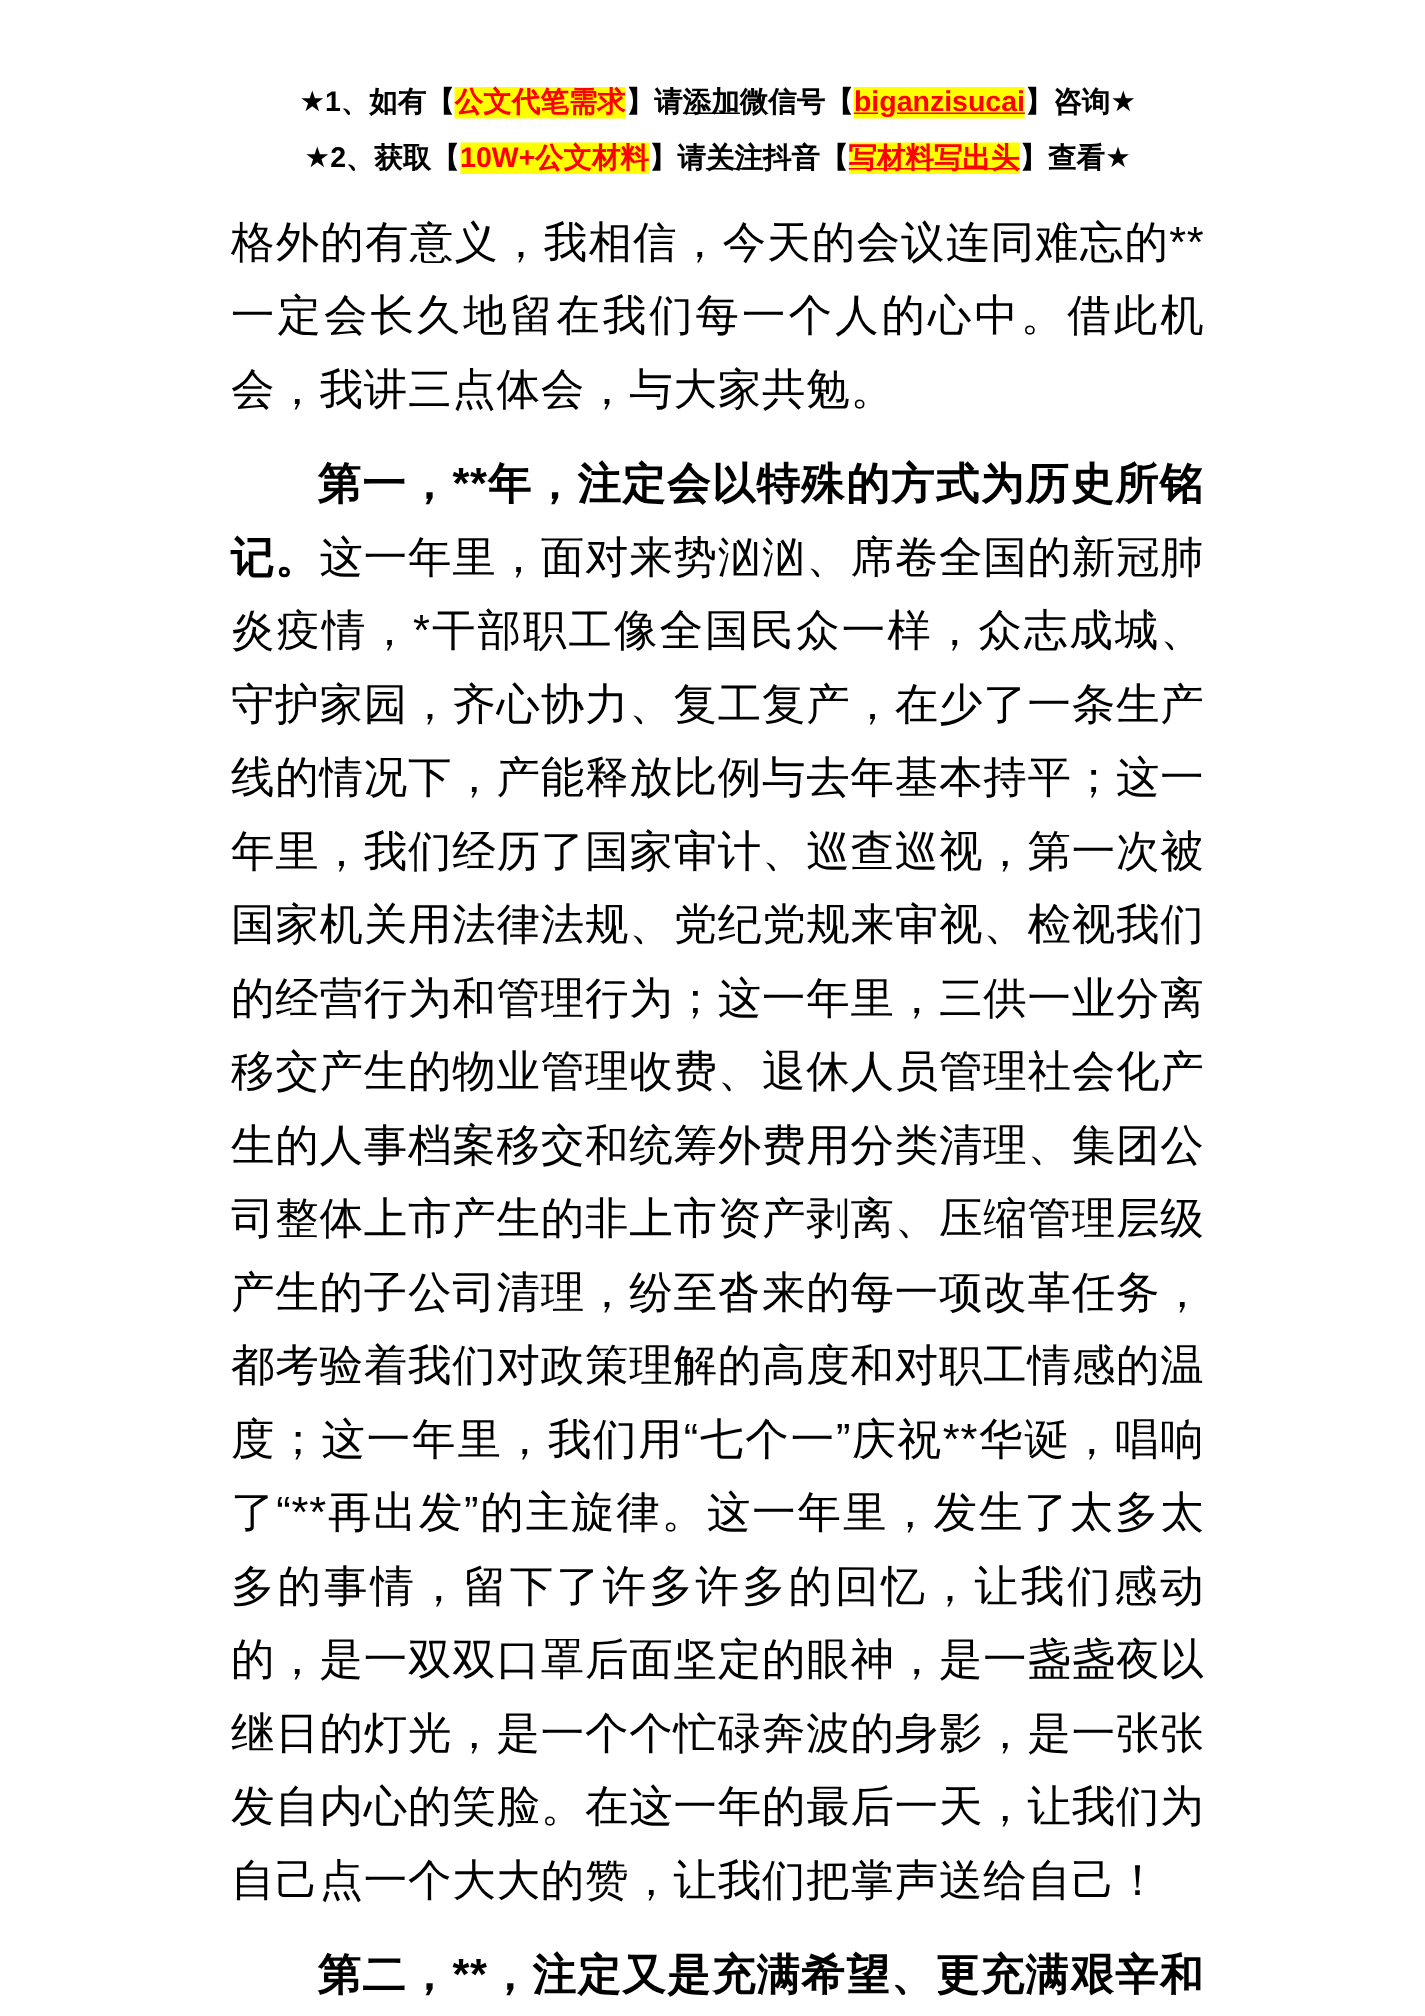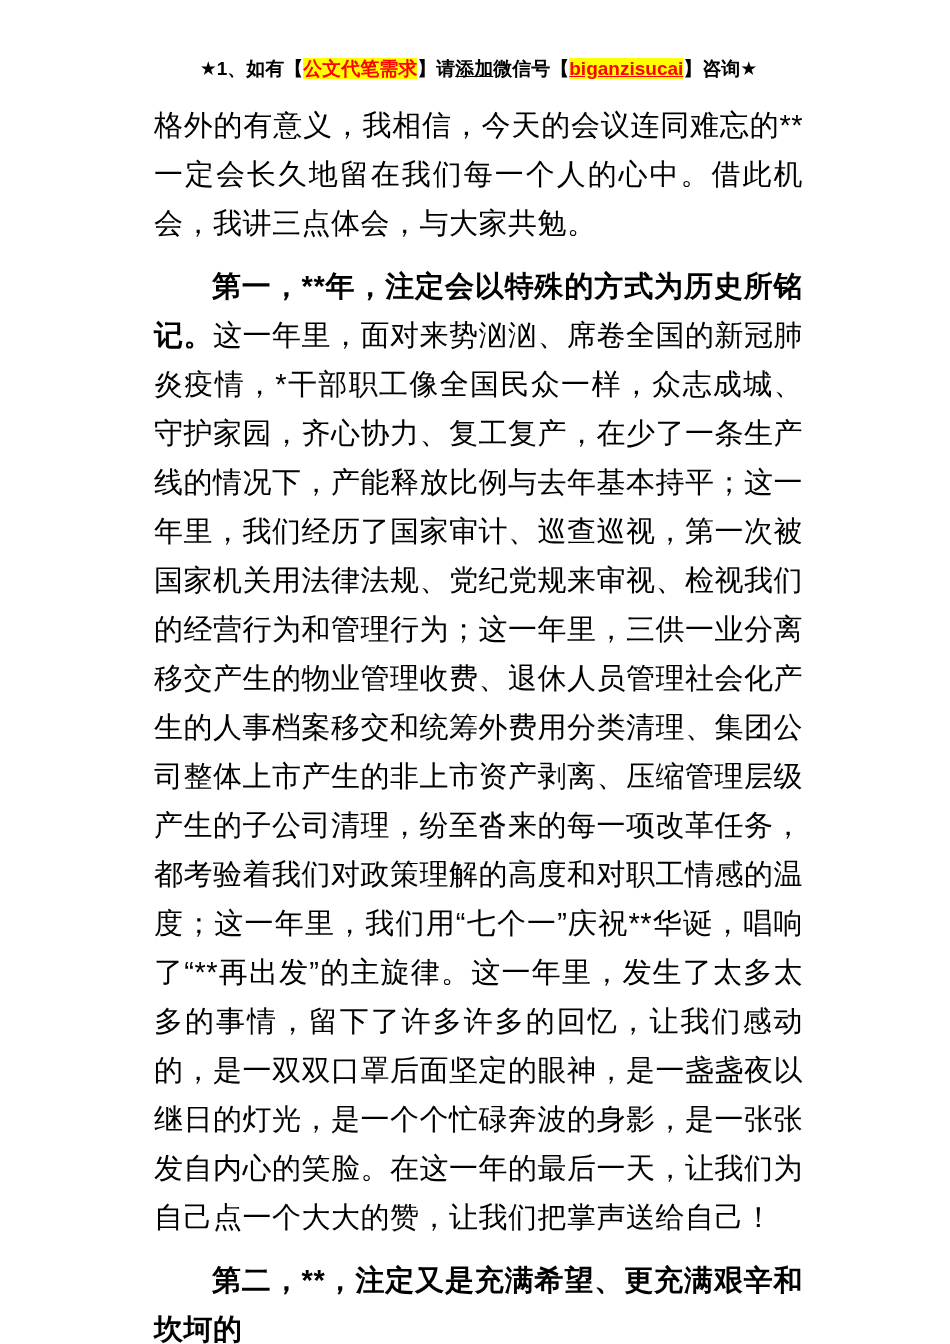--- a/index.html
+++ b/index.html
@@ -54,20 +54,21 @@
     text-decoration: underline;
   }
 </style>
 </head>
 <body>
 
 <div class="page">
 
   <div class="hf header-block">
       <div class="line"><span class="run normal">★1、如有【</span><span class="run hl-red">公文代笔需求</span><span class="run normal">】请</span><span class="run u">添加</span><span class="run normal">微信号【</span><span class="run hl-red-u">biganzisucai</span><span class="run normal">】咨询★</span></div>
+      <div class="line"><span class="run normal">★2、获取【</span><span class="run hl-red">10W+公文材料</span><span class="run normal">】请</span><span class="run u">关注</span><span class="run normal">抖音【</span><span class="run hl-red-u">写材料写出头</span><span class="run normal">】查看★</span></div>
     </div>
 
   <div class="body-text">
       <div class="para"><span class="run normal">格外的有意义，我相信，今天的会议连同难忘的**一定会长久地留在我们每一个人的心中。借此机会，我讲三点体会，与大家共勉。</span></div>
       <div class="para indent"><span class="run bold">第一，**年，注定会以特殊的方式为历史所铭记。</span><span class="run normal">这一年里，面对来势汹汹、席卷全国的新冠肺炎疫情，*干部职工像全国民众一样，众志成城、守护家园，齐心协力、复工复产，在少了一条生产线的情况下，产能释放比例与去年基本持平；这一年里，我们经历了国家审计、巡查巡视，第一次被国家机关用法律法规、党纪党规来审视、检视我们的经营行为和管理行为；这一年里，三供一业分离移交产生的物业管理收费、退休人员管理社会化产生的人事档案移交和统筹外费用分类清理、集团公司整体上市产生的非上市资产剥离、压缩管理层级产生的子公司清理，纷至沓来的每一项改革任务，都考验着我们对政策理解的高度和对职工情感的温度；这一年里，我们用“七个一”庆祝**华诞，唱响了“**再出发”的主旋律。这一年里，发生了太多太多的事情，留下了许多许多的回忆，让我们感动的，是一双双口罩后面坚定的眼神，是一盏盏夜以继日的灯光，是一个个忙碌奔波的身影，是一张张发自内心的笑脸。在这一年的最后一天，让我们为自己点一个大大的赞，让我们把掌声送给自己！</span></div>
       <div class="para indent"><span class="run bold">第二，**，注定又是充满希望、更充满艰辛和坎坷的</span></div>
     </div>
 
 </div>
 

